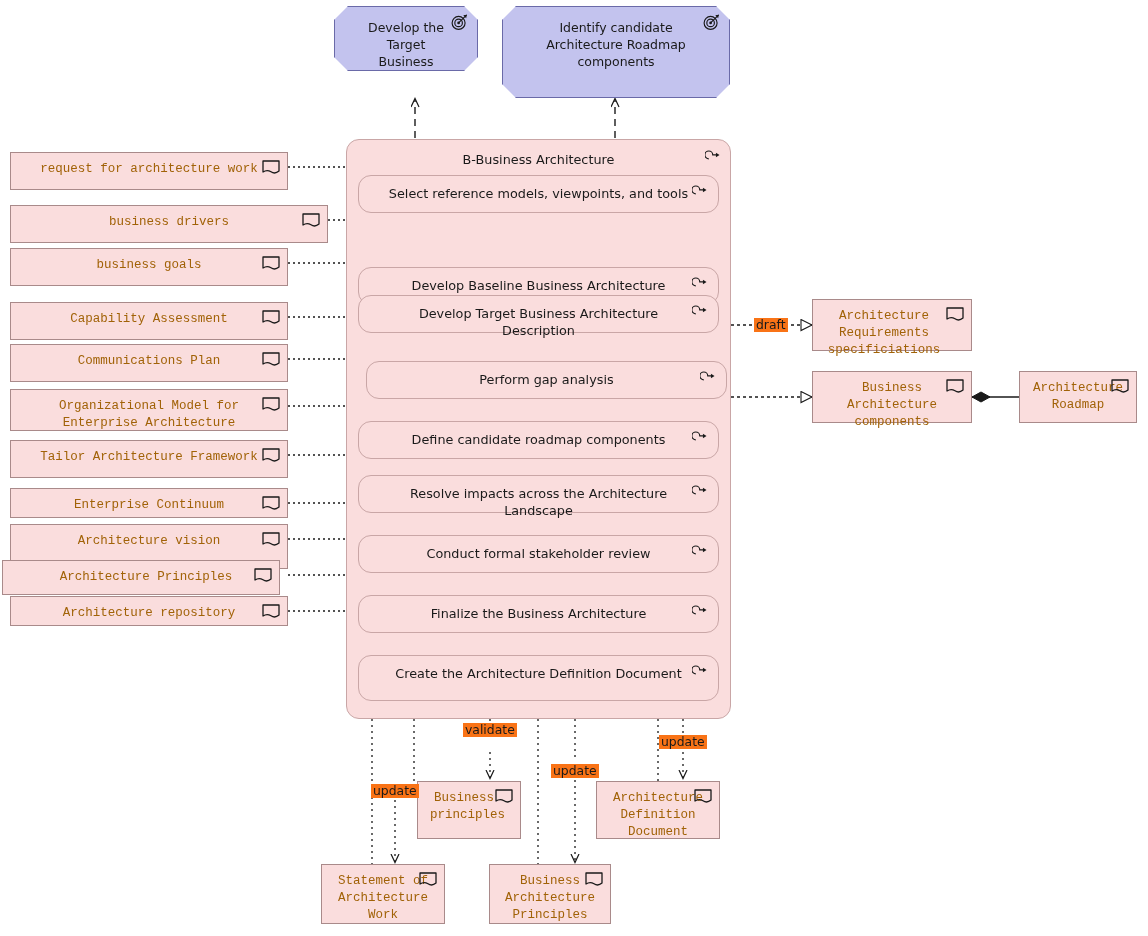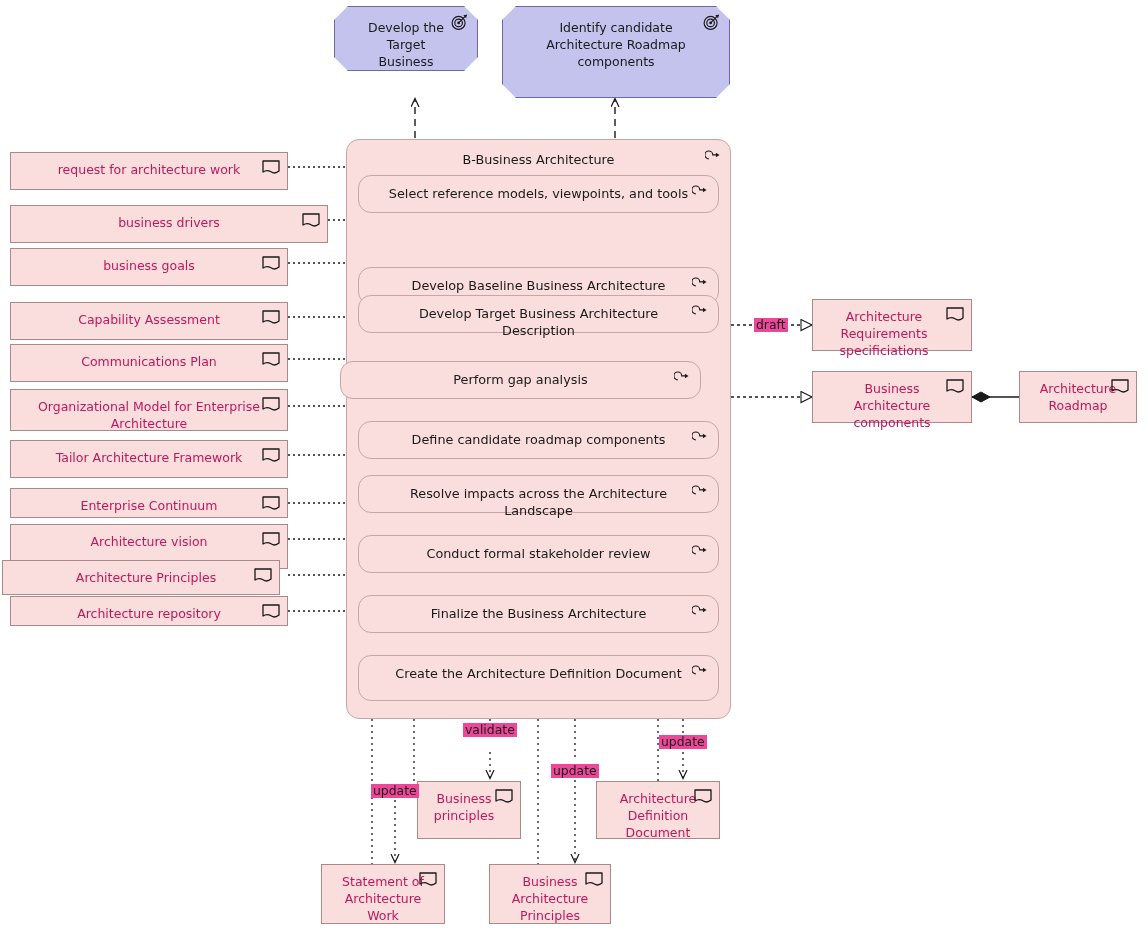--- a/index.html
+++ b/index.html
@@ -34,22 +34,23 @@
   
   .deliv{
     background:#fadddd;
     border:1px solid #a98a8a;
     padding:8px 22px 6px 22px;
   }
   .deliv .lbl{
     font-size:12.5px;
     line-height:17px;
     text-align:center;
-    color:#be185d;
+    color:#a16207;
     width:100%;
+    font-family:Liberation Mono, monospace;
   }
 
   
   .proc{
     background:#fadddd;
     border:1px solid #c9a6a6;
     border-radius:13px;
     padding:9px 26px 9px 26px;
     align-items:flex-start;
   }
@@ -102,21 +103,21 @@
   .icon.goal-ico{ top:6px; right:8px; width:19px;height:18px;}
 
   
   .edgelbl{
     position:absolute;
     z-index:3;
     font-size:12.4px;
     line-height:14px;
     color:#1a1a1a;
     white-space:nowrap;
-    background:#ec4899;
+    background:#f97316;
     padding:0 2px;
   }
 </style>
 </head>
 <body>
 
 <div id="canvas">
 
   <svg id="wires" viewBox="0 0 1148 936">
     <defs>
@@ -242,21 +243,21 @@
   </div>
 
   <div class="node proc" style="left:358px;top:295px;width:361px;height:38px;">
     <span class="lbl">Develop Target Business Architecture Description</span>
     <svg class="icon proc-ico" viewBox="0 0 18 16">
       <path d="M4,10.5 a4.2,4.2 0 1 1 4.2,-4.2 L13,6.3" fill="none" stroke="#1a1a1a" stroke-width="1.25"></path>
       <path d="M11.6,3.9 L15.4,6.3 L11.6,8.7 z" fill="#1a1a1a"></path>
     </svg>
   </div>
 
-  <div class="node proc" style="left:340px;top:361px;width:361px;height:38px;">
+  <div class="node proc" style="left:366px;top:361px;width:361px;height:38px;">
     <span class="lbl">Perform gap analysis</span>
     <svg class="icon proc-ico" viewBox="0 0 18 16">
       <path d="M4,10.5 a4.2,4.2 0 1 1 4.2,-4.2 L13,6.3" fill="none" stroke="#1a1a1a" stroke-width="1.25"></path>
       <path d="M11.6,3.9 L15.4,6.3 L11.6,8.7 z" fill="#1a1a1a"></path>
     </svg>
   </div>
 
   <div class="node proc" style="left:358px;top:421px;width:361px;height:38px;">
     <span class="lbl">Define candidate roadmap components</span>
     <svg class="icon proc-ico" viewBox="0 0 18 16">

